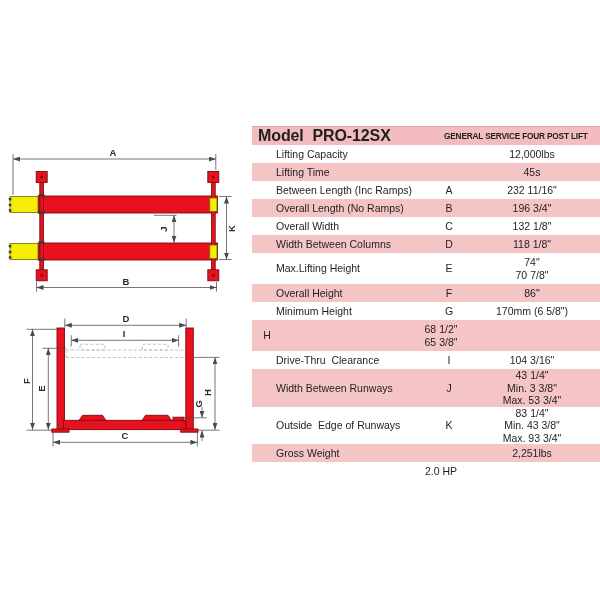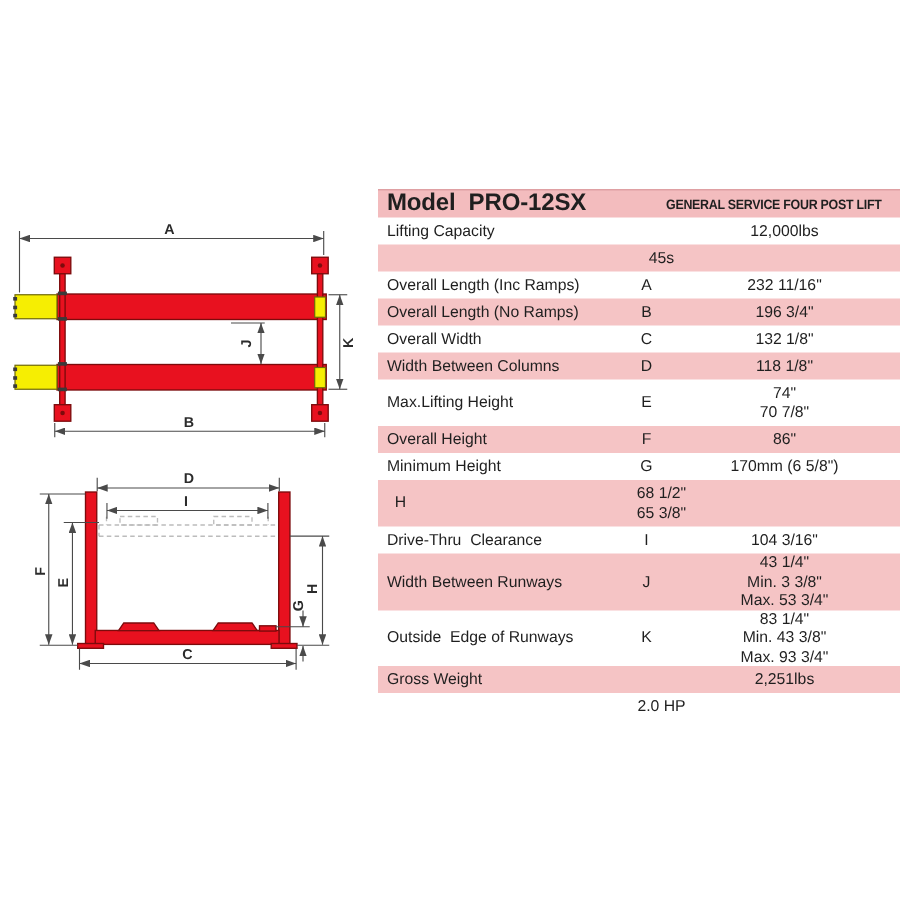--- a/index.html
+++ b/index.html
@@ -20,21 +20,21 @@
   .spec-table{position:absolute;left:252px;top:126px;width:348px;font-size:10.5px;}
   .t-header{display:flex;align-items:center;height:18px;background:var(--header_pink);
             border-top:1px solid #dfa0a3;font-weight:bold;}
   .h-model{flex:0 0 186px;padding-left:6px;font-size:16px;letter-spacing:-0.1px;white-space:nowrap;}
   .h-title{flex:1;font-size:9px;letter-spacing:-0.2px;white-space:nowrap;
            transform:scaleX(0.92);transform-origin:left center;}
   .t-row{display:flex;align-items:center;min-height:18px;}
   .t-row.shade{background:var(--row_pink);}
   .t-row.h2{min-height:31px;}
   .t-row.h3{min-height:37px;}
-  .t-label{flex:0 0 158px;padding-left:6px;line-height:12.5px;white-space:nowrap;}
+  .t-label{flex:0 0 158px;padding-left:6px;line-height:12.5px;white-space:nowrap;margin-left:18px;}
   .t-letter{flex:0 0 30px;text-align:center;line-height:12.5px;}
   .t-value{flex:1;line-height:12.5px;white-space:nowrap;text-align:center;}
 </style>
 </head>
 <body>
 
 <div class="canvas">
 
   <svg class="diagram" viewBox="0 0 600 600">
     <defs>
@@ -203,29 +203,32 @@
       <div class="t-label">
             <div>Lifting Capacity</div>
           </div>
       <div class="t-letter"></div>
       <div class="t-value">
             <div>12,000lbs</div>
           </div>
     </div>
 
     <div class="t-row shade">
+      <div class="t-label">
+            <div>Lifting Time</div>
+          </div>
       <div class="t-letter"></div>
       <div class="t-value">
             <div>45s</div>
           </div>
     </div>
 
     <div class="t-row">
       <div class="t-label">
-            <div>Overall Length (Inc Ramps)</div>
+            <div>Between Length (Inc Ramps)</div>
           </div>
       <div class="t-letter">A</div>
       <div class="t-value">
             <div>232 11/16"</div>
           </div>
     </div>
 
     <div class="t-row shade">
       <div class="t-label">
             <div>Overall Length (No Ramps)</div>

